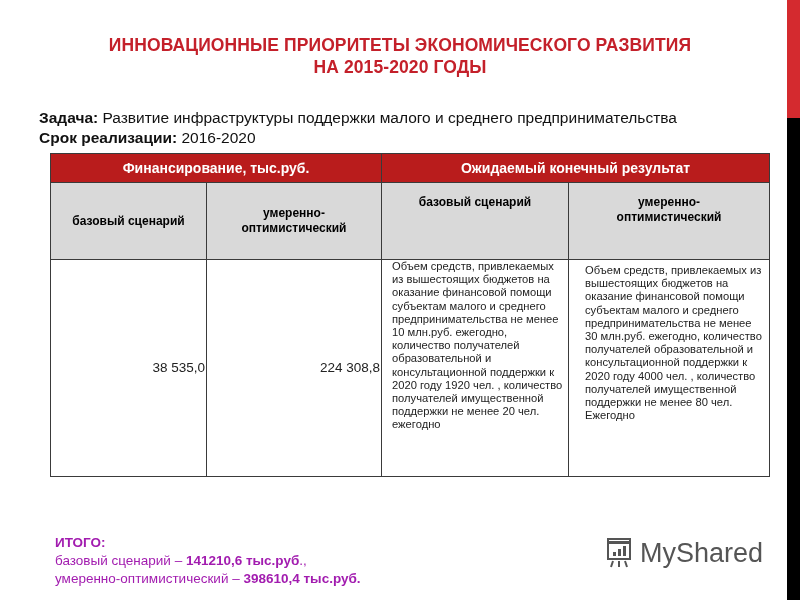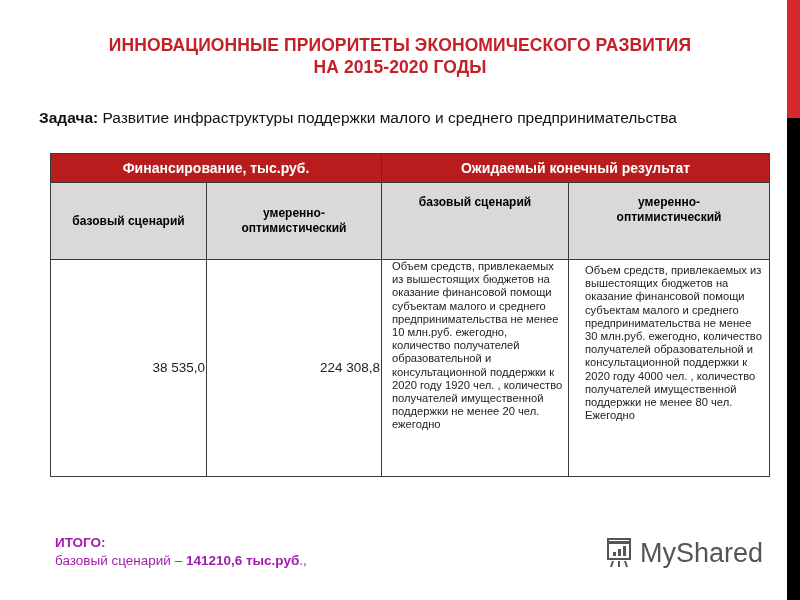--- a/index.html
+++ b/index.html
@@ -28,20 +28,21 @@
 <div class="side-red"></div>
 <div class="side-black"></div>
 
 <div class="title">
   <div>ИННОВАЦИОННЫЕ ПРИОРИТЕТЫ ЭКОНОМИЧЕСКОГО РАЗВИТИЯ</div>
   <div>НА 2015-2020 ГОДЫ</div>
 </div>
 
 <div class="task">
   <div><b>Задача:</b><span> Развитие инфраструктуры поддержки малого и среднего предпринимательства</span></div>
+  <div><b>Срок реализации:</b><span> 2016-2020</span></div>
 </div>
 
 <table class="grid">
   <colgroup>
       <col style="width:156px">
       <col style="width:175px">
       <col style="width:187px">
       <col style="width:201px">
     </colgroup>
   <tbody>
@@ -60,20 +61,21 @@
     <td class="num">224 308,8</td>
     <td class="txt3">Объем средств, привлекаемых из вышестоящих бюджетов на оказание финансовой помощи субъектам малого и среднего предпринимательства не менее 10 млн.руб. ежегодно, количество получателей образовательной и консультационной поддержки к 2020 году 1920 чел. , количество получателей имущественной поддержки не менее 20 чел. ежегодно</td>
     <td class="txt4">Объем средств, привлекаемых из вышестоящих бюджетов на оказание финансовой помощи субъектам малого и среднего предпринимательства не менее 30 млн.руб. ежегодно, количество получателей образовательной и консультационной поддержки к 2020 году 4000 чел. , количество получателей имущественной поддержки не менее 80 чел. Ежегодно</td>
   </tr>
 </tbody>
   </table>
 
 <div class="totals">
   <div style="font-weight:bold;">ИТОГО:</div>
   <div><span>базовый сценарий – </span><b>141210,6 тыс.руб</b><span>.,</span></div>
+  <div><span>умеренно-оптимистический – </span><b>398610,4 тыс.руб.</b></div>
 </div>
 
 <div class="logo">
   <svg width="30" height="34" viewBox="0 0 30 34">
     <path d="M4 3 h22 v3 h-22 z" fill="none" stroke="#555" stroke-width="2"></path>
     <rect x="4" y="7" width="22" height="16" fill="none" stroke="#555" stroke-width="2"></rect>
     <rect x="9" y="16" width="3" height="4" fill="#555"></rect>
     <rect x="14" y="13" width="3" height="7" fill="#555"></rect>
     <rect x="19" y="10" width="3" height="10" fill="#555"></rect>
     <path d="M9 25 l-2 6 M15 25 v6 M21 25 l2 6" stroke="#555" stroke-width="2"></path>

